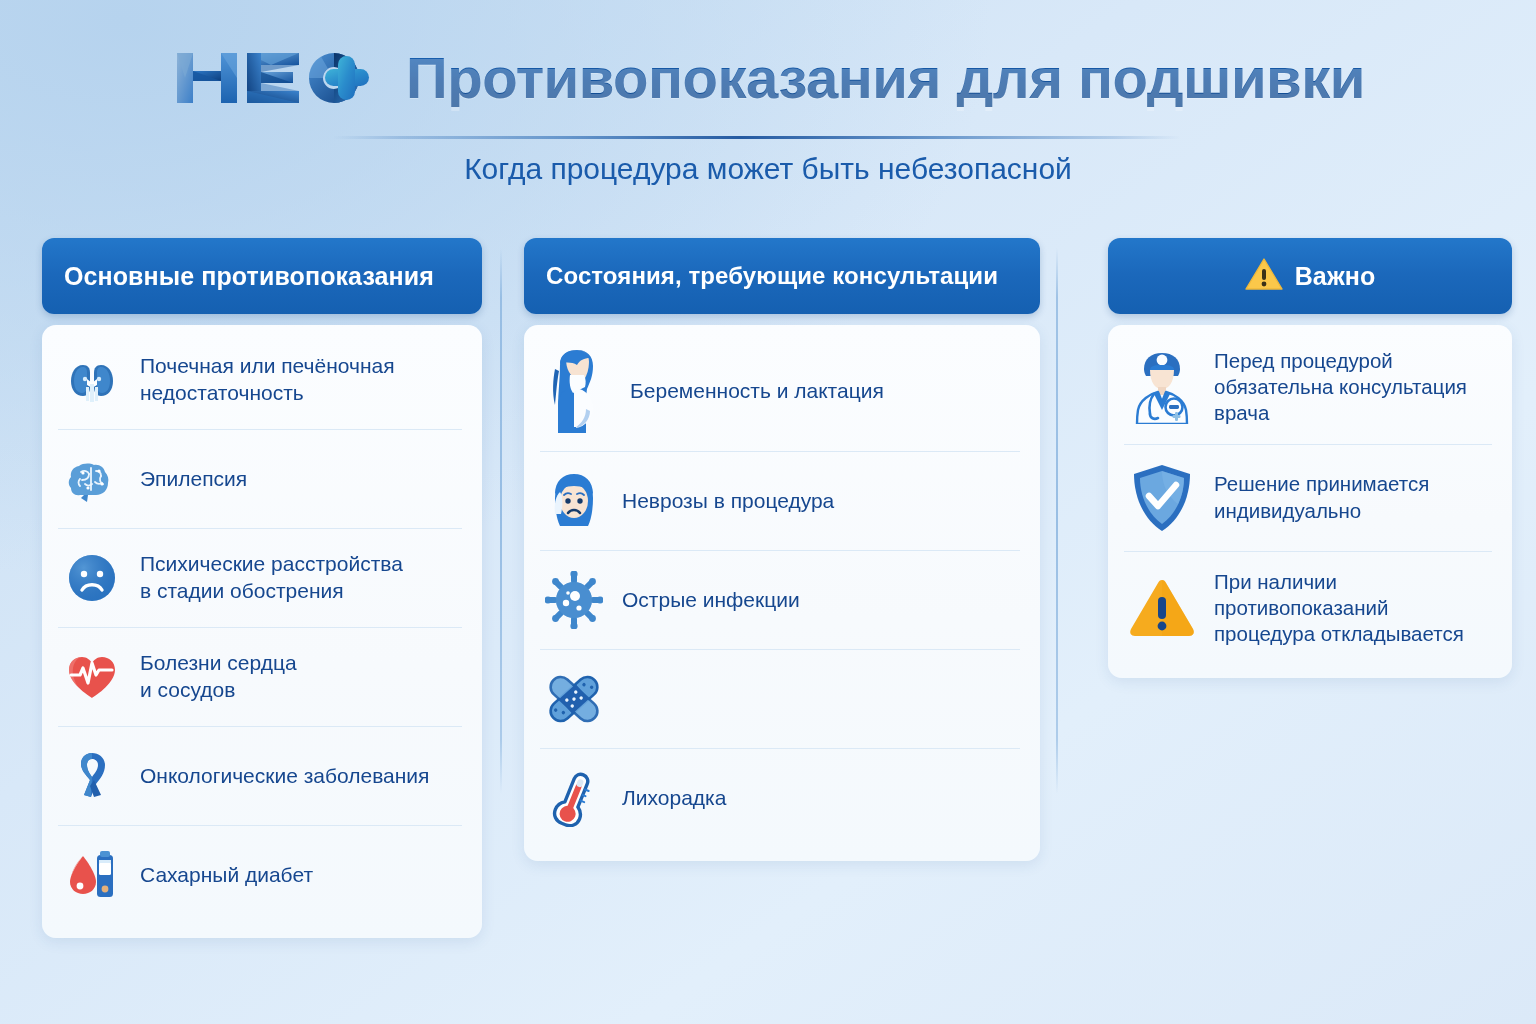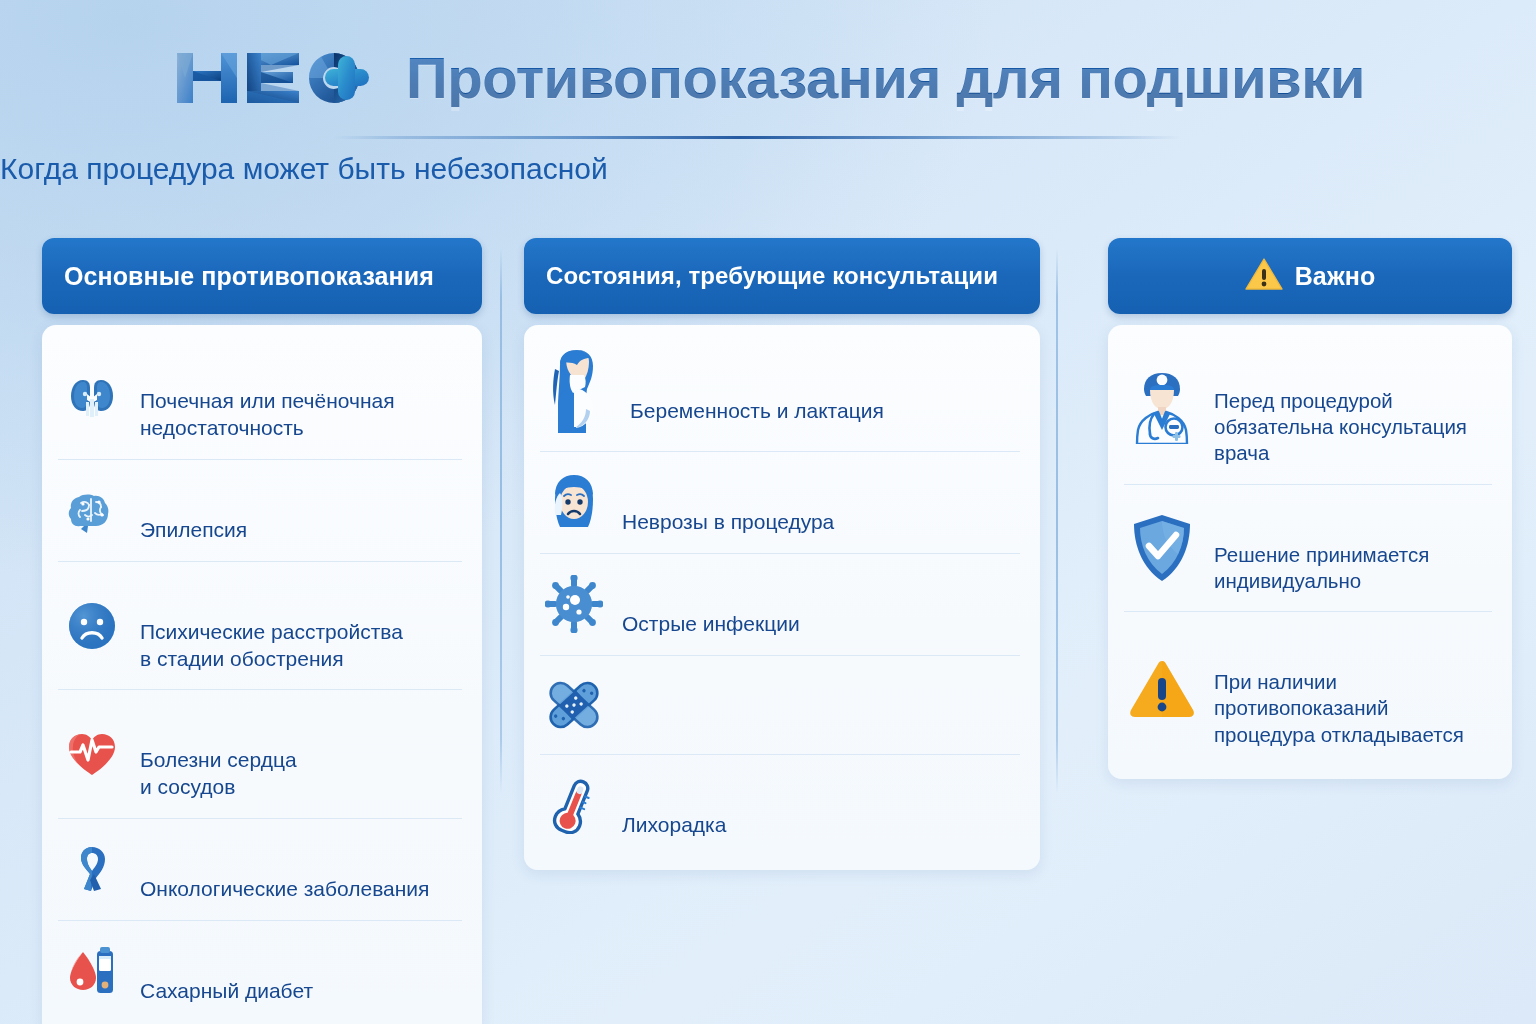--- a/index.html
+++ b/index.html
@@ -70,20 +70,21 @@
       rgba(21,90,170,0.55) 72%,
       rgba(21,90,170,0.20) 92%,
       rgba(21,90,170,0.00) 100%);
     border-radius: 2px;
   }
 
   .subtitle {
     position: absolute;
     left: 0; right: 0;
     top: 152px;
+    text-align: center;
     font-size: 30px;
     color: #1a5bab;
     font-weight: normal;
   }
 
   
   .columns {
     position: absolute;
     left: 0; top: 238px;
     width: 1536px;
@@ -149,21 +150,20 @@
     justify-content: center;
   }
   .item-icon svg { display: block; }
 
   .item-text {
     font-size: 21px;
     line-height: 1.28;
     color: #16478f;
     font-weight: normal;
     white-space: pre-line;
-    margin-top: 40px;
   }
   .col-3 .item-text { font-size: 20.5px; }
 
   
   .vsep {
     position: absolute;
     top: 248px;
     width: 2px;
     height: 546px;
     background: linear-gradient(180deg,

